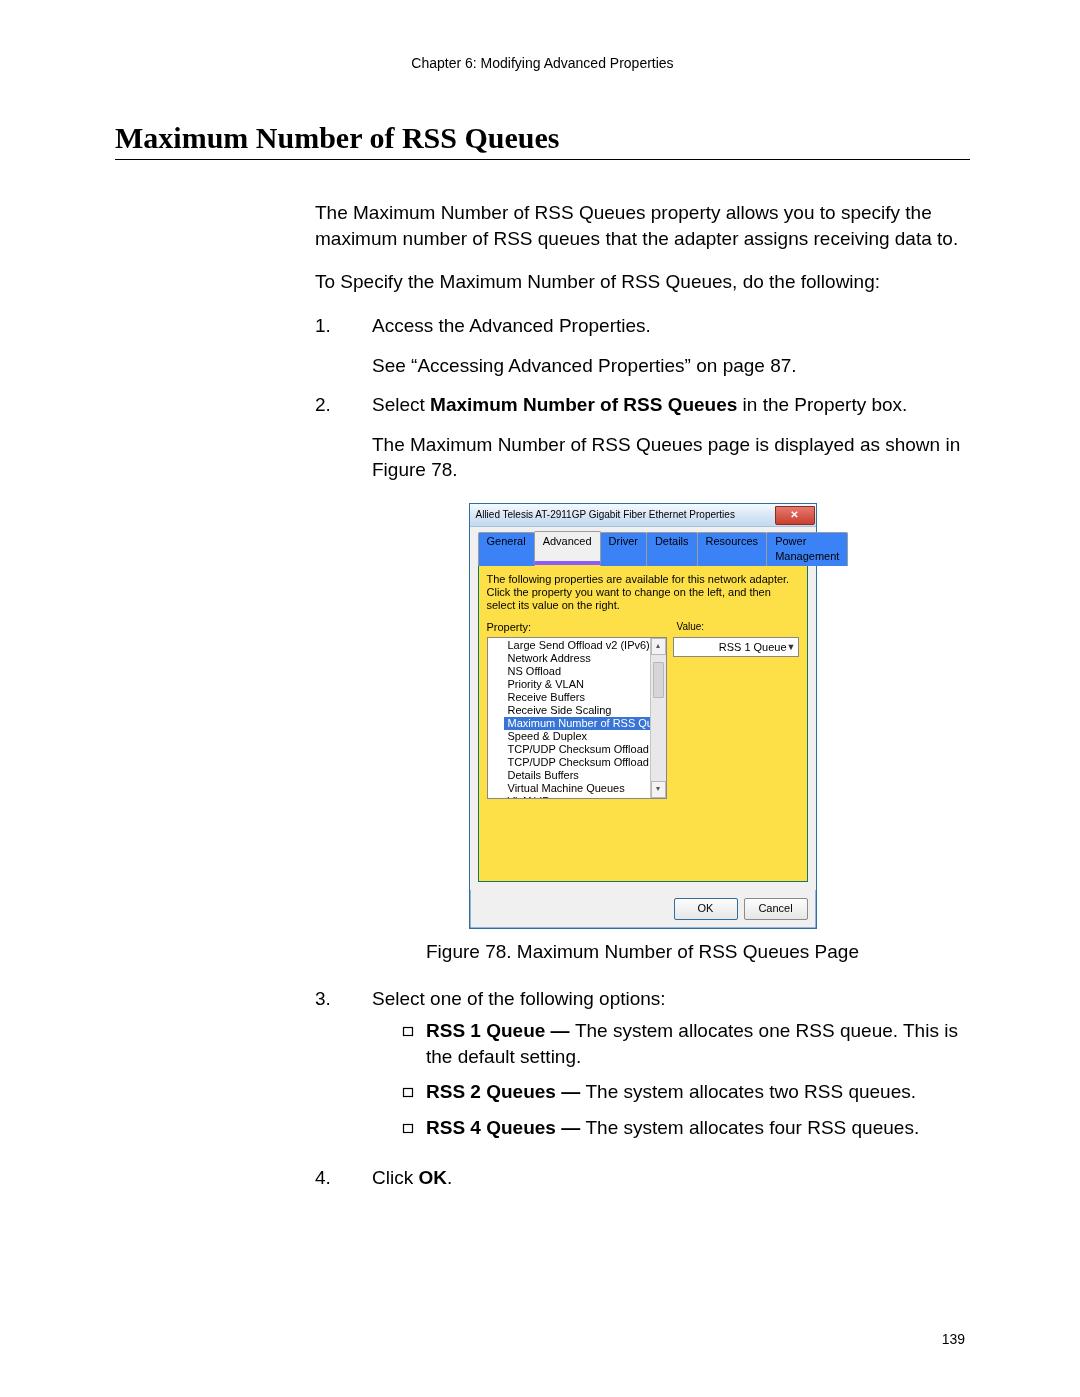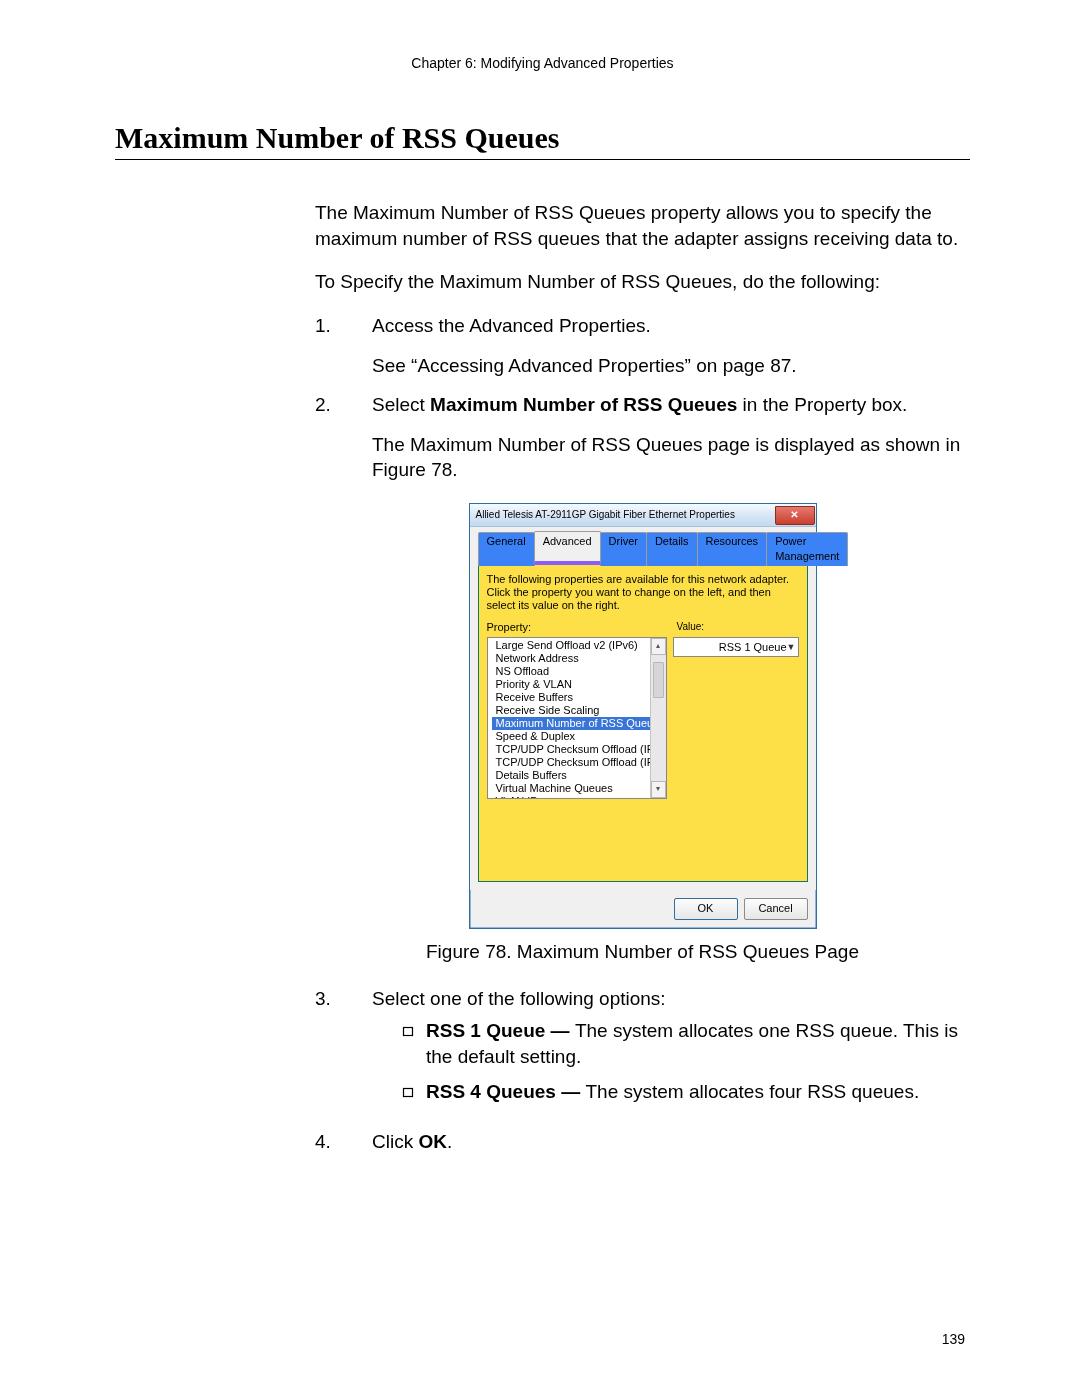--- a/index.html
+++ b/index.html
@@ -102,21 +102,21 @@
   .lbl-val { font-size:10px; }
   .controls-row { display:flex; }
   .prop-list {
     width: 184px; height: 160px;
     border: 1px solid #888;
     background:#fff;
     overflow:hidden;
     position:relative;
     font-size:11px;
   }
-  .prop-inner { padding: 1px 4px; }
+  .prop-inner { padding: 1px 16px; }
   .prop-item { padding: 0 4px; white-space:nowrap; line-height:13px; }
   .prop-item.sel { background: #3875d7; color:#fff; }
   .scroll-stub {
     position:absolute; right:0; top:0; bottom:0; width:15px;
     background:#e8e8e8; border-left:1px solid #c4c4c4;
     display:flex; flex-direction:column; justify-content:space-between;
   }
   .scroll-btn { height:15px; background:#f3f3f3; border:1px solid #b8b8b8; display:flex; align-items:center; justify-content:center; font-size:8px; color:#555;}
   .scroll-thumb { position:absolute; top:24px; left:2px; right:2px; height:34px; background:#d6d6d6; border:1px solid #b8b8b8; border-radius:1px;}
   .val-col { margin-left: 6px; flex:1; }
@@ -242,20 +242,26 @@
           <div class="bullet-row">
             <div class="bullet-glyph"><svg width="12" height="12">
                   <rect x="1.5" y="2.5" width="9" height="8" fill="none" stroke="#000" stroke-width="1.2"></rect>
                 </svg></div>
             <div><b>RSS 1 Queue — </b><span>The system allocates one RSS queue. This is the default setting.</span></div>
           </div>
           <div class="bullet-row">
             <div class="bullet-glyph"><svg width="12" height="12">
                   <rect x="1.5" y="2.5" width="9" height="8" fill="none" stroke="#000" stroke-width="1.2"></rect>
                 </svg></div>
+            <div><b>RSS 2 Queues — </b><span>The system allocates two RSS queues.</span></div>
+          </div>
+          <div class="bullet-row">
+            <div class="bullet-glyph"><svg width="12" height="12">
+                  <rect x="1.5" y="2.5" width="9" height="8" fill="none" stroke="#000" stroke-width="1.2"></rect>
+                </svg></div>
             <div><b>RSS 4 Queues — </b><span>The system allocates four RSS queues.</span></div>
           </div>
         </div>
       </div>
     </div>
 
     <div class="ol-item">
       <div class="ol-num">4.</div>
       <div class="ol-content">
         <span>Click </span><b>OK</b><span>.</span>

